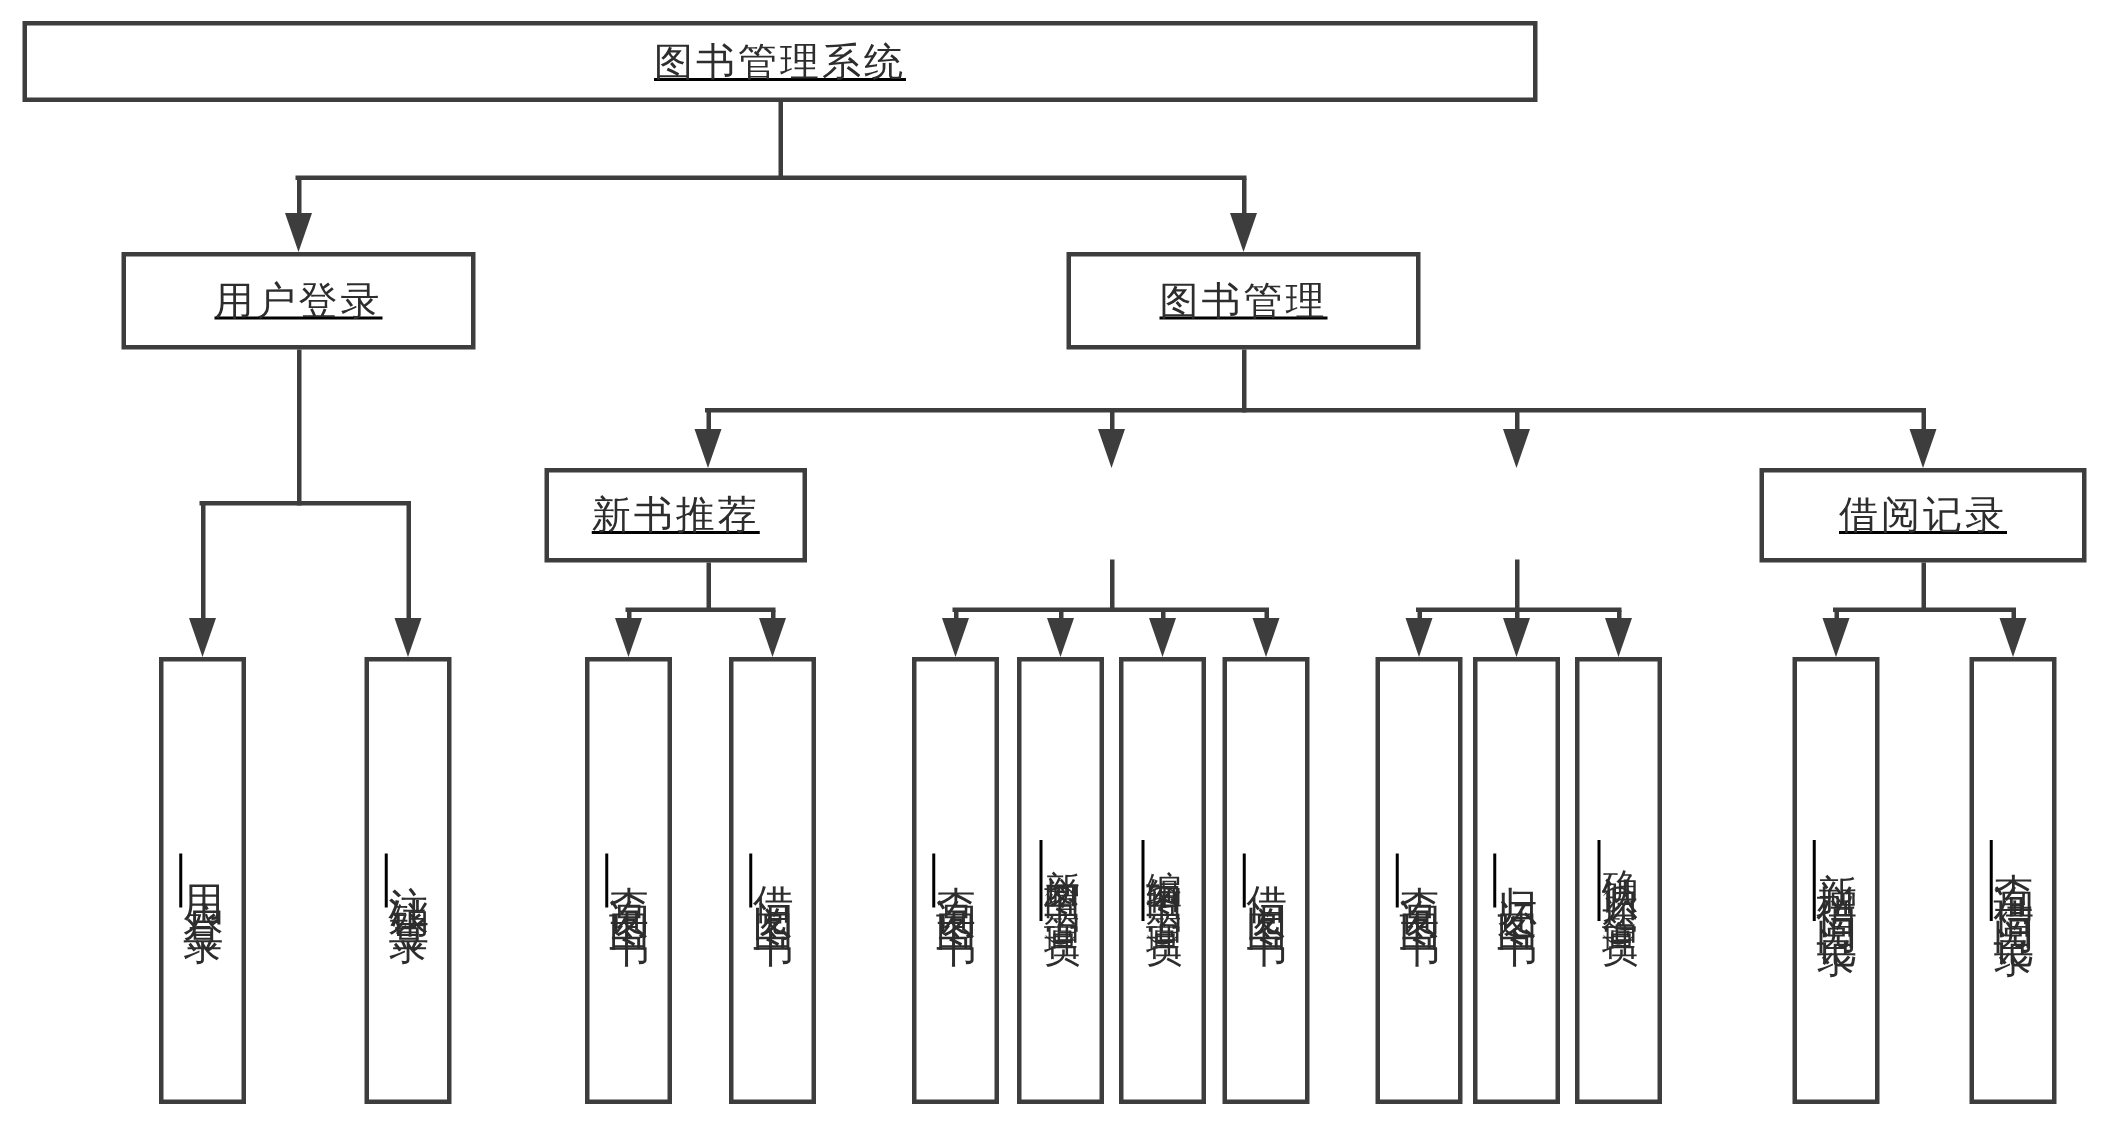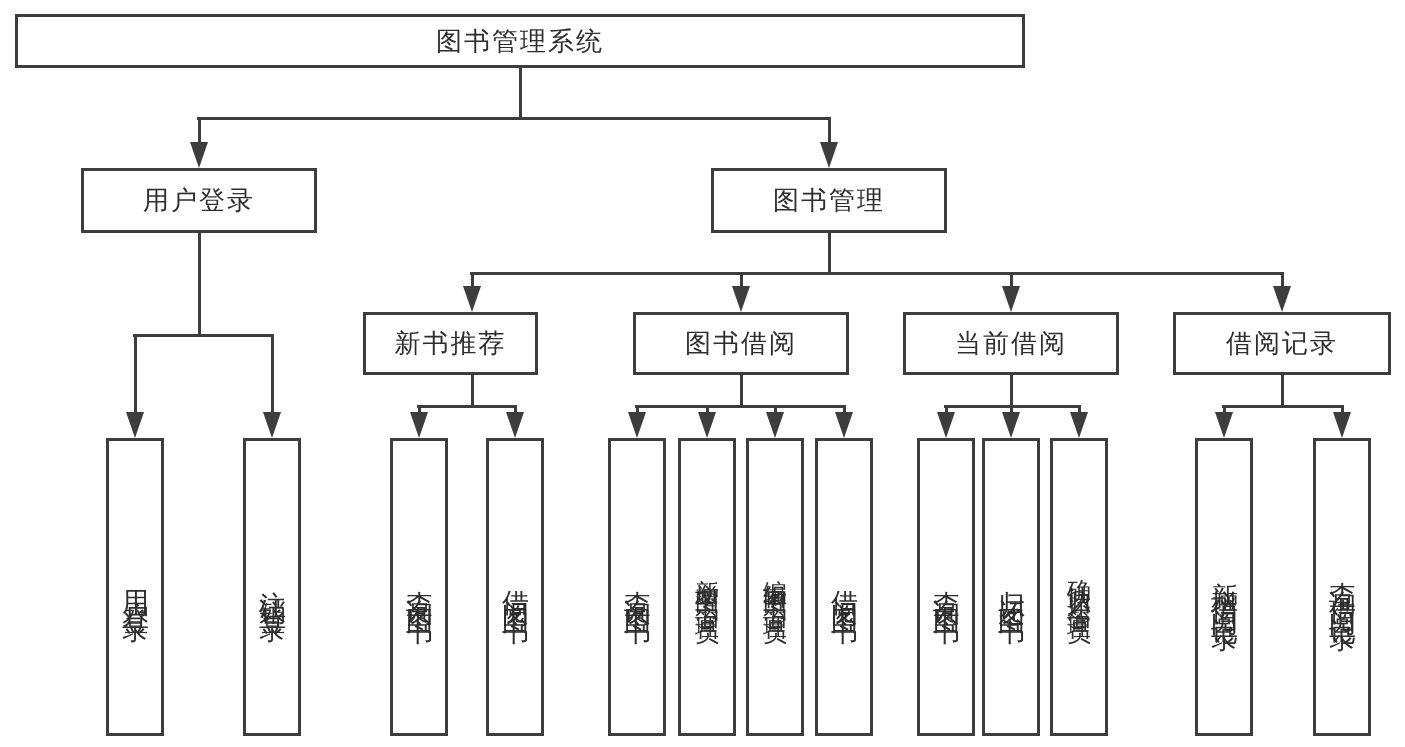--- a/index.html
+++ b/index.html
@@ -16,20 +16,21 @@
     font-family:"Liberation Sans","DejaVu Sans",sans-serif;
     overflow:hidden;
   }
   .box{
     position:absolute;
     border:3px solid var(--line);
     background:#fff;
     box-sizing:border-box;
     display:flex;align-items:center;justify-content:center;
     z-index:2;
+    text-decoration:underline;
   }
   .hbox .lbl{
     font-size:26px;color:var(--text);letter-spacing:2px;white-space:nowrap;
   }
   .vbox .vlbl{
     writing-mode:vertical-rl;
     font-size:27px;letter-spacing:9px;color:var(--text);
     line-height:1;
   }
   .vbox .vlbl.small{
@@ -59,26 +60,20 @@
 
   <div class="box hbox" style="left:81px;top:168px;width:236px;height:65px">
     <span class="lbl">用户登录</span>
   </div>
   <div class="box hbox" style="left:711px;top:168px;width:236px;height:65px">
     <span class="lbl">图书管理</span>
   </div>
 
   <div class="box hbox" style="left:363px;top:312px;width:175px;height:63px">
     <span class="lbl">新书推荐</span>
-  </div>
-  <div class="box hbox" style="left:633px;top:312px;width:216px;height:63px">
-    <span class="lbl">图书借阅</span>
-  </div>
-  <div class="box hbox" style="left:903px;top:312px;width:216px;height:63px">
-    <span class="lbl">当前借阅</span>
   </div>
   <div class="box hbox" style="left:1173px;top:312px;width:218px;height:63px">
     <span class="lbl">借阅记录</span>
   </div>
 
   <div class="box vbox" style="left:106px;top:438px;width:58px;height:298px">
     <span class="vlbl">用户登录</span>
   </div>
   <div class="box vbox" style="left:243px;top:438px;width:58px;height:298px">
     <span class="vlbl">注销登录</span>

